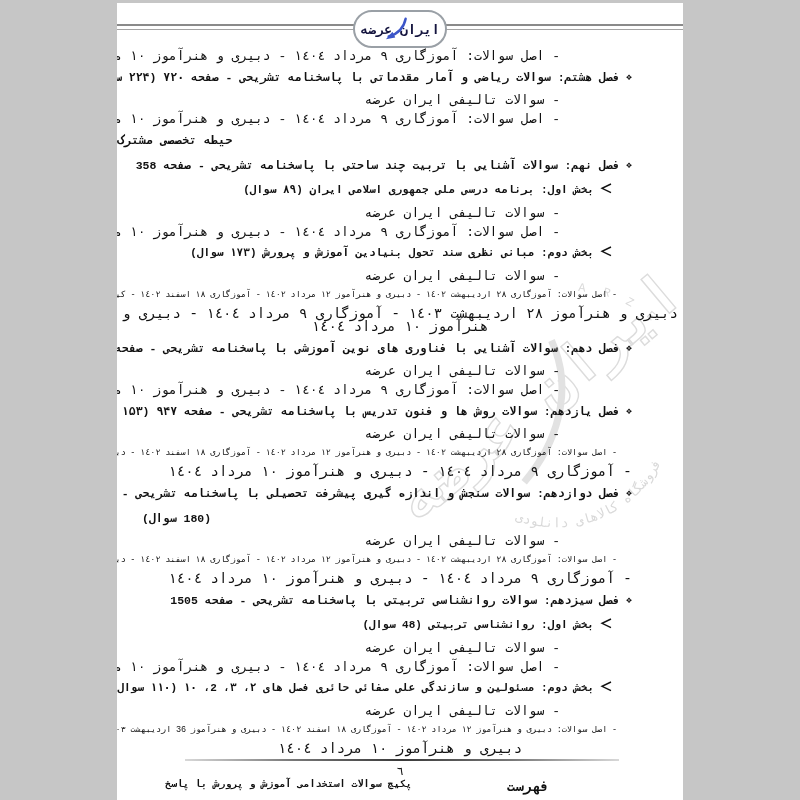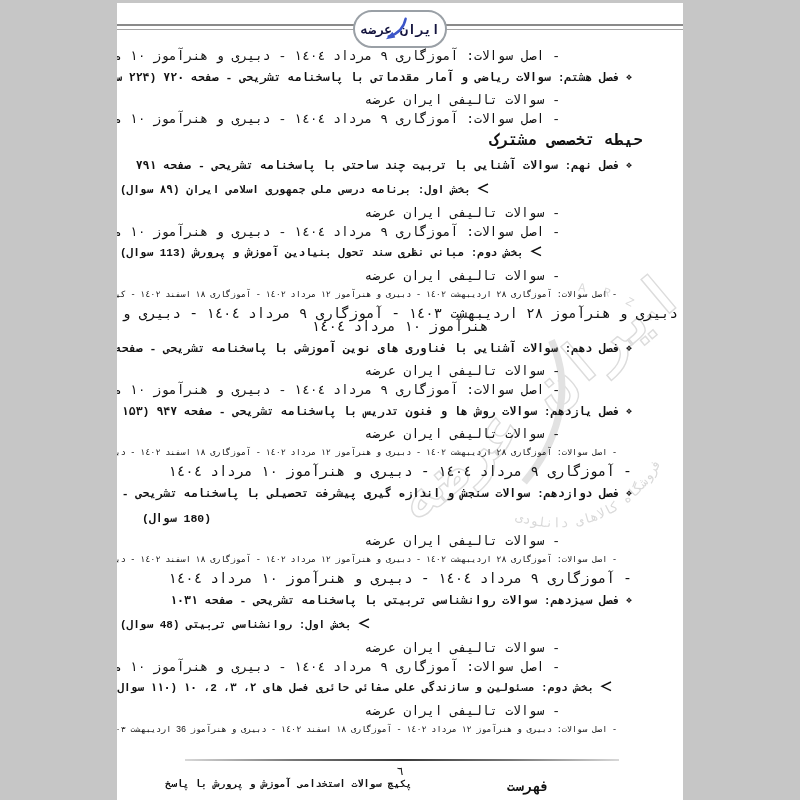--- a/index.html
+++ b/index.html
@@ -16,22 +16,22 @@
   
   .wm{position:absolute;left:280px;top:255px;width:330px;height:330px;z-index:1;pointer-events:none;}
   
   .content{position:relative;z-index:2;padding-top:47px;}
   .row{direction:rtl;color:#111;}
   .d  {font-size:13px;line-height:13px;margin:0 123px 6px 4px;text-align:right;white-space:nowrap;}
   .dw {font-size:8.5px;line-height:13px;margin:0 66px 6px 4px;text-align:left;white-space:nowrap;word-spacing:-0.5px;}
   .dc {font-size:14px;line-height:13px;margin:0 0 6px 0;text-align:center;}
   .ch {font-size:11.5px;font-weight:bold;line-height:18px;margin:1px 51px 7px 3px;text-align:right;white-space:nowrap;}
   .ch2{font-size:11.5px;font-weight:bold;line-height:18px;margin:0 51px 7px 25px;text-align:left;}
-  .sec{font-size:11px;font-weight:bold;line-height:17px;margin:1px 71px 8px 3px;text-align:left;white-space:nowrap;}
-  .ctr{font-size:16px;font-weight:bold;line-height:18px;margin:1px 40px 7px 0;text-align:right;}
+  .sec{font-size:11px;font-weight:bold;line-height:17px;margin:1px 71px 8px 3px;text-align:right;white-space:nowrap;}
+  .ctr{font-size:12px;font-weight:bold;line-height:18px;margin:1px 40px 7px 0;text-align:left;}
   .bul{display:inline-block;font-size:10px;margin-left:6px;vertical-align:1px;}
   .arrow{width:12px;height:11px;margin-left:6px;vertical-align:-1px;}
   
   .ft-rule{position:absolute;top:756px;left:68px;width:434px;height:2px;
     background:linear-gradient(to right,#d8d8d8,#777 25%,#3a3a3a 50%,#777 75%,#d8d8d8);}
   .ft-num{position:absolute;top:761px;left:50%;transform:translateX(-50%);font-size:12px;color:#1a1a1a;}
   .ft-right{position:absolute;top:775px;right:134px;font-size:14px;font-weight:bold;color:#111;direction:rtl;}
   .ft-left{position:absolute;top:775px;left:48px;font-size:10px;font-weight:bold;color:#111;direction:rtl;}
 </style>
 </head>
@@ -64,55 +64,56 @@
         </text>
       </g>
     </svg>
 
     <div class="content">
         <div class="row d"><span>- اصل سوالات: آموزگاری ٩ مرداد ١٤٠٤ - دبیری و هنرآموز ١٠ مرداد ١٤٠٤</span></div>
         <div class="row ch"><span class="bul">❖</span><span>فصل هشتم: سوالات ریاضی و آمار مقدماتی با پاسخنامه تشریحی - صفحه ۷۲۰ (۲۲۴ سوال)</span></div>
         <div class="row d"><span>- سوالات تالیفی ایران عرضه</span></div>
         <div class="row d"><span>- اصل سوالات: آموزگاری ٩ مرداد ١٤٠٤ - دبیری و هنرآموز ١٠ مرداد ١٤٠٤</span></div>
         <div class="row ctr"><span>حیطه تخصصی مشترک</span></div>
-        <div class="row ch"><span class="bul">❖</span><span>فصل نهم: سوالات آشنایی با تربیت چند ساحتی با پاسخنامه تشریحی - صفحه ۷۹۱</span></div>
+        <div class="row ch"><span class="bul">❖</span><span>فصل نهم: سوالات آشنایی با تربیت چند ساحتی با پاسخنامه تشریحی - صفحه 358</span></div>
         <div class="row sec"><svg viewBox="0 0 12 11" class="arrow">
             <path d="M11 1 L2 5.3 L11 9.7" fill="none" stroke="#111" stroke-width="1.4"></path>
           </svg><span>بخش اول: برنامه درسی ملی جمهوری اسلامی ایران (۸۹ سوال)</span></div>
         <div class="row d"><span>- سوالات تالیفی ایران عرضه</span></div>
         <div class="row d"><span>- اصل سوالات: آموزگاری ٩ مرداد ١٤٠٤ - دبیری و هنرآموز ١٠ مرداد ١٤٠٤</span></div>
         <div class="row sec"><svg viewBox="0 0 12 11" class="arrow">
             <path d="M11 1 L2 5.3 L11 9.7" fill="none" stroke="#111" stroke-width="1.4"></path>
-          </svg><span>بخش دوم: مبانی نظری سند تحول بنیادین آموزش و پرورش (113 سوال)</span></div>
+          </svg><span>بخش دوم: مبانی نظری سند تحول بنیادین آموزش و پرورش (۱۷۳ سوال)</span></div>
         <div class="row d"><span>- سوالات تالیفی ایران عرضه</span></div>
         <div class="row dw"><span>- اصل سوالات: آموزگاری ٢٨ اردیبهشت ١٤٠٢ - دبیری و هنرآموز ١٢ مرداد ١٤٠٢ - آموزگاری ١٨ اسفند ١٤٠٢ - کیفیت بخشی ١٤ اردیبهشت ١٤٠٣ -</span></div>
         <div class="row dc"><span>دبیری و هنرآموز ٢٨ اردیبهشت ١٤٠٣ - آموزگاری ٩ مرداد ١٤٠٤ - دبیری و هنرآموز ١٠ مرداد ١٤٠٤</span></div>
         <div class="row ch"><span class="bul">❖</span><span>فصل دهم: سوالات آشنایی با فناوری های نوین آموزشی با پاسخنامه تشریحی - صفحه ۸۹۸ (۱۱۶ سوال)</span></div>
         <div class="row d"><span>- سوالات تالیفی ایران عرضه</span></div>
         <div class="row d"><span>- اصل سوالات: آموزگاری ٩ مرداد ١٤٠٤ - دبیری و هنرآموز ١٠ مرداد ١٤٠٤</span></div>
         <div class="row ch"><span class="bul">❖</span><span>فصل یازدهم: سوالات روش ها و فنون تدریس با پاسخنامه تشریحی - صفحه ۹۴۷ (۱۵۳ سوال)</span></div>
         <div class="row d"><span>- سوالات تالیفی ایران عرضه</span></div>
         <div class="row dw"><span>- اصل سوالات: آموزگاری ٢٨ اردیبهشت ١٤٠٢ - دبیری و هنرآموز ١٢ مرداد ١٤٠٢ - آموزگاری ١٨ اسفند ١٤٠٢ - دبیری و هنرآموز ٢٨ اردیبهشت ١٤٠٣</span></div>
         <div class="row dc"><span>- آموزگاری ٩ مرداد ١٤٠٤ - دبیری و هنرآموز ١٠ مرداد ١٤٠٤</span></div>
         <div class="row ch"><span class="bul">❖</span><span>فصل دوازدهم: سوالات سنجش و اندازه گیری پیشرفت تحصیلی با پاسخنامه تشریحی - صفحه ۹۹۱</span></div>
         <div class="row ch2"><span>(180 سوال)</span></div>
         <div class="row d"><span>- سوالات تالیفی ایران عرضه</span></div>
         <div class="row dw"><span>- اصل سوالات: آموزگاری ٢٨ اردیبهشت ١٤٠٢ - دبیری و هنرآموز ١٢ مرداد ١٤٠٢ - آموزگاری ١٨ اسفند ١٤٠٢ - دبیری و هنرآموز ٢٨ اردیبهشت ١٤٠٣</span></div>
         <div class="row dc"><span>- آموزگاری ٩ مرداد ١٤٠٤ - دبیری و هنرآموز ١٠ مرداد ١٤٠٤</span></div>
-        <div class="row ch"><span class="bul">❖</span><span>فصل سیزدهم: سوالات روانشناسی تربیتی با پاسخنامه تشریحی - صفحه ۱۰۳۱</span></div>
+        <div class="row ch"><span class="bul">❖</span><span>فصل سیزدهم: سوالات روانشناسی تربیتی با پاسخنامه تشریحی - صفحه 1505</span></div>
         <div class="row sec"><svg viewBox="0 0 12 11" class="arrow">
             <path d="M11 1 L2 5.3 L11 9.7" fill="none" stroke="#111" stroke-width="1.4"></path>
           </svg><span>بخش اول: روانشناسی تربیتی (48 سوال)</span></div>
         <div class="row d"><span>- سوالات تالیفی ایران عرضه</span></div>
         <div class="row d"><span>- اصل سوالات: آموزگاری ٩ مرداد ١٤٠٤ - دبیری و هنرآموز ١٠ مرداد ١٤٠٤</span></div>
         <div class="row sec"><svg viewBox="0 0 12 11" class="arrow">
             <path d="M11 1 L2 5.3 L11 9.7" fill="none" stroke="#111" stroke-width="1.4"></path>
           </svg><span>بخش دوم: مسئولین و سازندگی علی صفائی حائری فصل های ۲، ۳، 2، ۱۰ (۱۱۰ سوال)</span></div>
         <div class="row d"><span>- سوالات تالیفی ایران عرضه</span></div>
         <div class="row dw"><span>- اصل سوالات: دبیری و هنرآموز ١٢ مرداد ١٤٠٢ - آموزگاری ١٨ اسفند ١٤٠٢ - دبیری و هنرآموز 36 اردیبهشت ١٤٠٣ - آموزگاری ٩ مرداد ١٤٠٤ -</span></div>
+        <div class="row dc"><span>دبیری و هنرآموز ١٠ مرداد ١٤٠٤</span></div>
       </div>
 
     <div class="ft-rule"></div>
     <div class="ft-num">٦</div>
     <div class="ft-right">فهرست</div>
     <div class="ft-left">پکیج سوالات استخدامی آموزش و پرورش با پاسخ</div>
 
   </div>
 </div>
 

